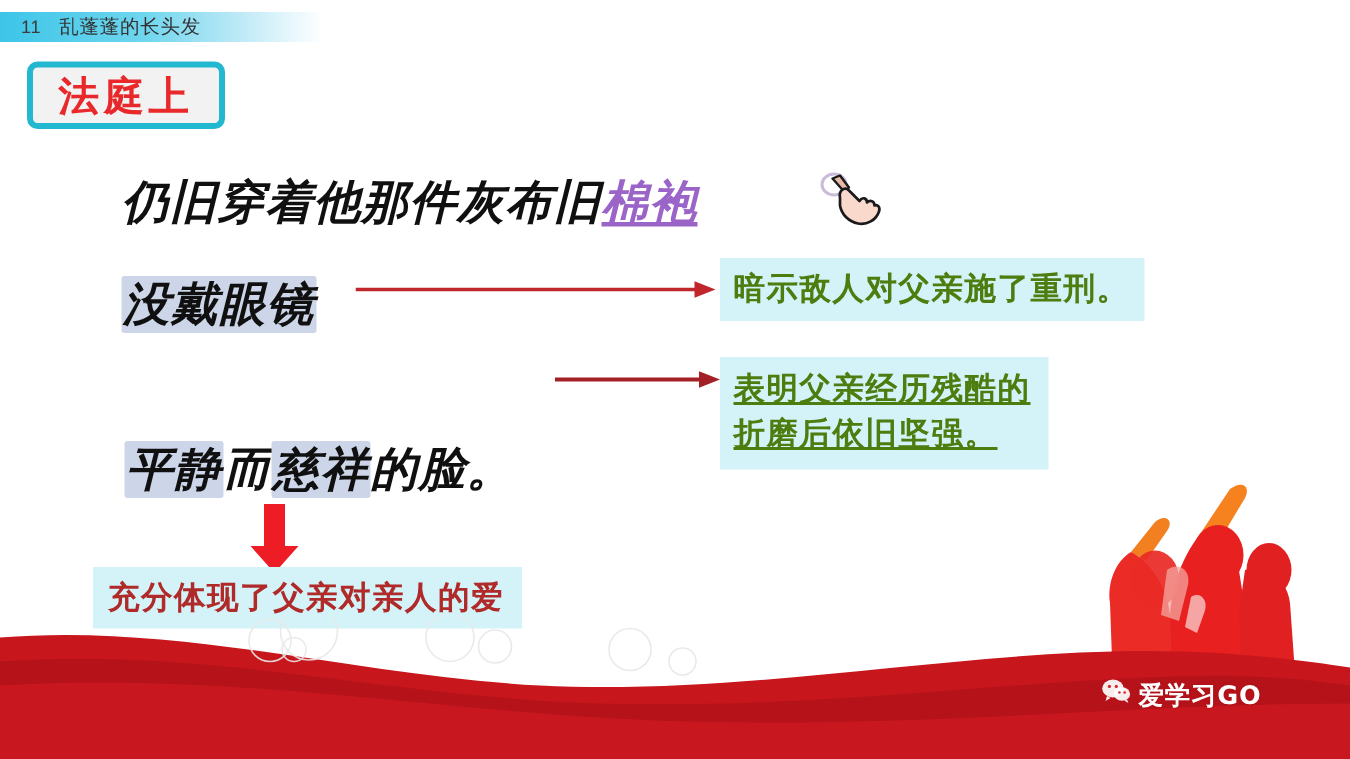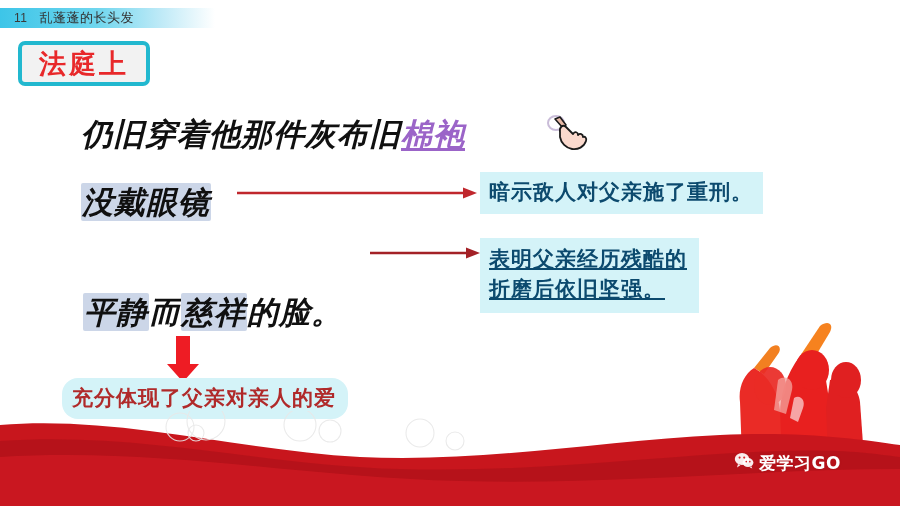--- a/index.html
+++ b/index.html
@@ -114,40 +114,39 @@
   #arrow-2 { left: 370px; top: 246px; width: 110px; }
   #arrow-down { position: absolute; left: 163px; top: 336px; width: 40px; height: 46px; }
 
   
   .callout {
     position: absolute;
     background: #d4f3f8;
     font-family: "DejaVu Sans", "Liberation Sans", sans-serif;
     font-size: 21px;
     font-weight: bold;
-    color: #0c4a6e;
+    color: #4d7c0f;
     letter-spacing: 1px;
     line-height: 1.42;
     white-space: pre-line;
   }
   #callout-1 { left: 480px; top: 172px; padding: 6px 10px 6px 9px; }
   #callout-2 { left: 480px; top: 238px; padding: 7px 12px 8px 9px; text-decoration: underline; }
   #conclusion-box {
     position: absolute;
     left: 62px;
     top: 378px;
     background: #d4f3f8;
     padding: 6px 12px 7px 10px;
     font-family: Liberation Mono, monospace;
     font-size: 21px;
     font-weight: bold;
     color: #b02a2a;
     letter-spacing: 1px;
     white-space: nowrap;
-    border-radius: 16px;
   }
 
   
   #ribbon { position: absolute; left: 0; bottom: 0; width: 900px; height: 95px; }
 
   
   #crowd { position: absolute; right: 18px; bottom: 48px; width: 200px; height: 140px; }
 
   
   #watermark {

